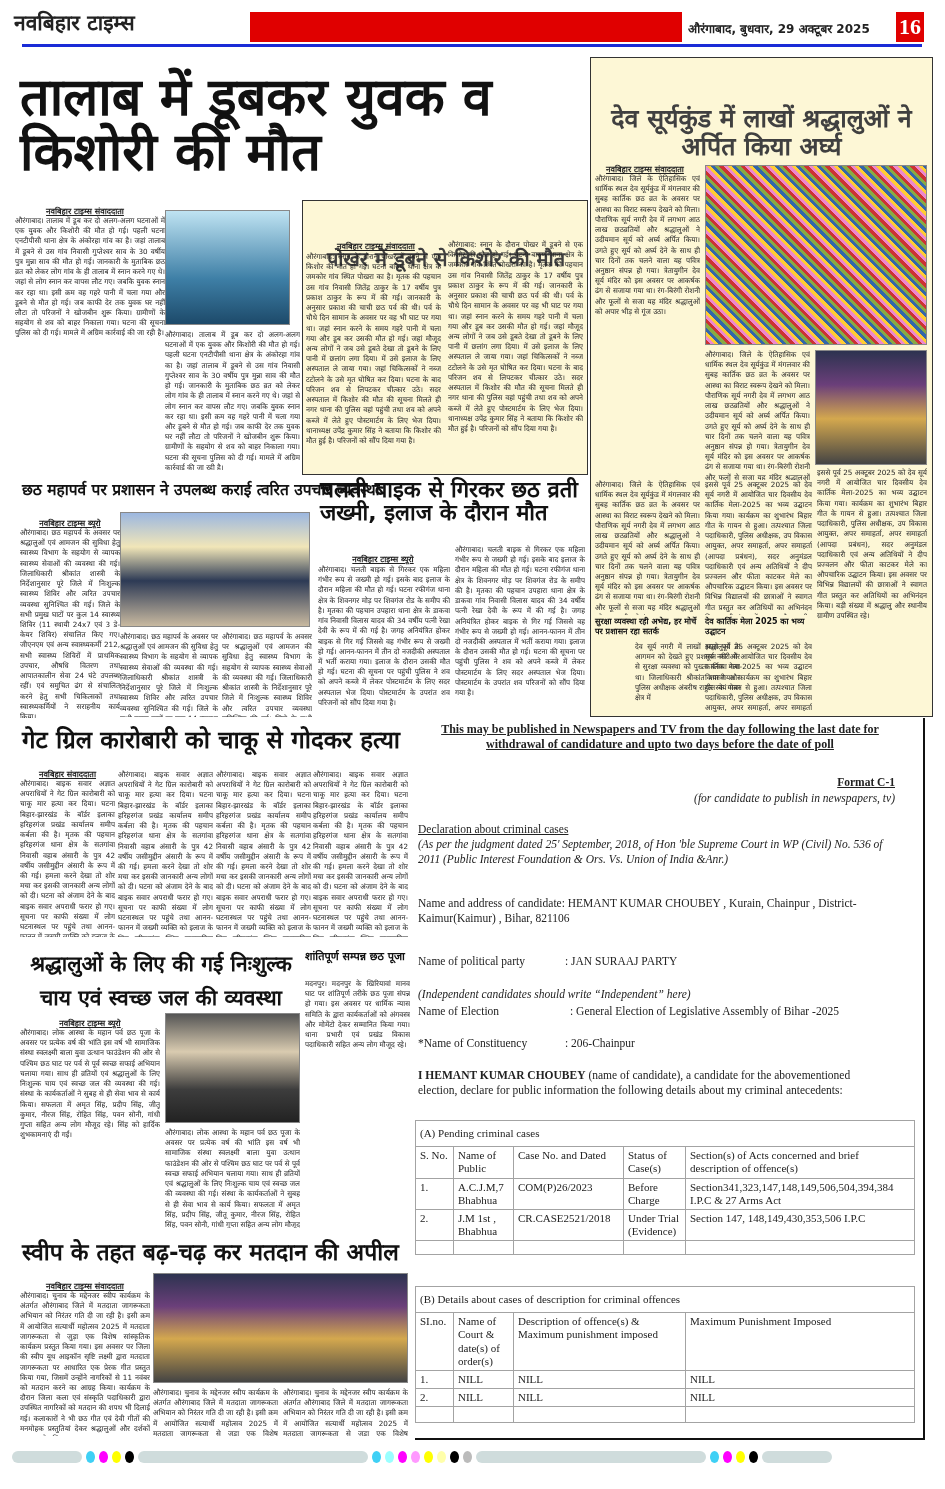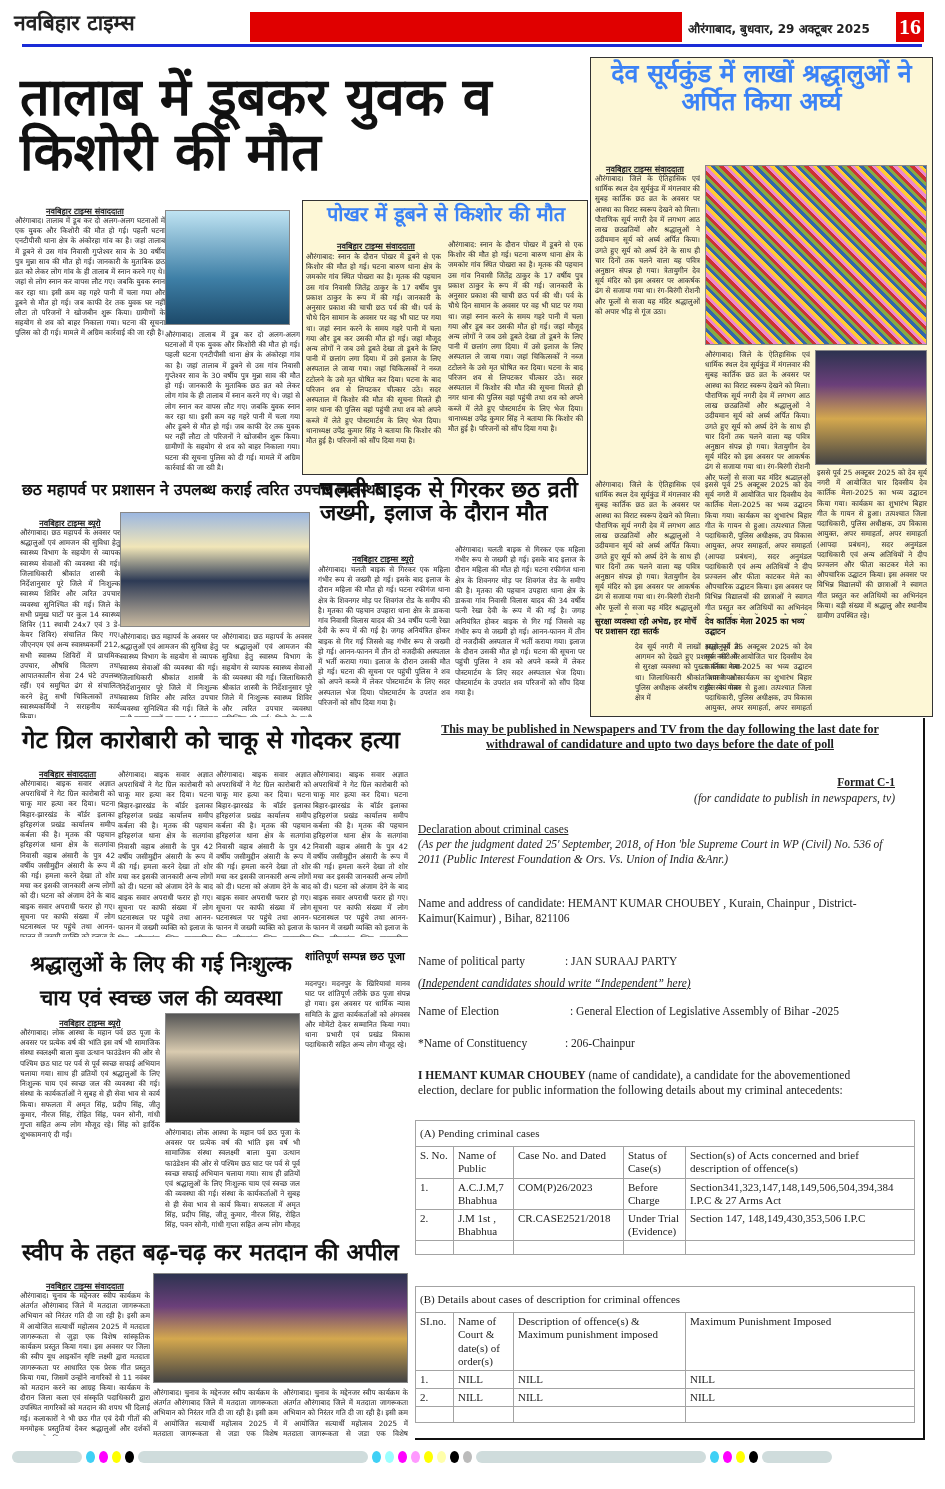--- a/index.html
+++ b/index.html
@@ -5,21 +5,21 @@
   * { box-sizing: border-box; margin: 0; padding: 0; }
   body { width: 945px; height: 1489px; background: #fff; font-family: "DejaVu Sans", sans-serif; position: relative; overflow: hidden; color: #111; }
   .abs { position: absolute; }
   .masthead-title { left: 14px; top: 8px; font-size: 21px; font-weight: bold; color: #222; font-family: "DejaVu Sans", sans-serif; }
   .masthead-red { left: 250px; top: 12px; width: 432px; height: 30px; background: #e00000; }
   .masthead-date { left: 688px; top: 20px; font-size: 12px; font-weight: bold; color: #222; }
   .page-no { left: 896px; top: 12px; width: 28px; height: 30px; background: #e00000; color: #fff; font-size: 22px; font-weight: bold; text-align: center; line-height: 30px; font-family: Liberation Serif, serif; }
   .blue-rule { left: 22px; top: 44px; width: 900px; height: 3px; background: #1a2bd6; }
 
   .headline { font-weight: bold; color: #111; line-height: 1.05; }
-  .red-head { color: #3b82f6; font-weight: bold; line-height: 1.1; text-align: center; }
+  .red-head { color: #404040; font-weight: bold; line-height: 1.1; text-align: center; margin-top: 45px; }
   .byline { font-size: 8px; font-weight: bold; text-decoration: underline; text-align: center; color: #222; }
   .body-text { font-size: 7.2px; line-height: 1.42; color: #222; text-align: justify; overflow: hidden; }
   .photo { background: linear-gradient(135deg, #7a8aa0, #c9b79a 40%, #6b6f3f 70%, #2f3b52); border: 1px solid #888; }
   .photo.crowd { background: repeating-linear-gradient(45deg, #c33 0 3px, #e8c 3px 6px, #fc3 6px 9px, #36a 9px 12px, #8a4 12px 15px); }
   .photo.water { background: linear-gradient(180deg, #bfe3f2, #3e7fa6 60%, #1d4a6a); }
   .photo.stage { background: linear-gradient(180deg, #2d3350 0%, #6b3f7a 30%, #d4a84e 60%, #444 100%); }
   .photo.group { background: linear-gradient(180deg, #555 0%, #d9cbb0 35%, #3d3d3d 70%, #222 100%); }
   .photo.event { background: linear-gradient(180deg, #9cb7e0 0%, #f1e6b8 30%, #2d3a55 60%, #c8b9a0 100%); }
 
   .yellow-box { background: #fdf7d6; border: 1px solid #333; }
@@ -107,21 +107,21 @@
 
 <div class="abs notice">
   <div class="bold-c" style="position:absolute; left:10px; top:4px; width:470px;text-decoration:underline;">This may be published in Newspapers and TV from the day following the last date for withdrawal of candidature and upto two days before the date of poll</div>
   <div class="fmt" style="position:absolute; right:28px; top:58px;">Format C-1</div>
   <div class="it" style="position:absolute; right:28px; top:74px;">(for candidate to publish in newspapers, tv)</div>
   <p style="position:absolute; left:3px; top:104px; text-decoration:underline;">Declaration about criminal cases</p>
   <p class="it" style="position:absolute; left:3px; top:119px; width:465px;">(As per the judgment dated 25' September, 2018, of Hon 'ble Supreme Court in WP (Civil) No. 536 of 2011 (Public Interest Foundation &amp; Ors. Vs. Union of India &amp;Anr.)</p>
   <p style="position:absolute; left:3px; top:178px; width:465px;">Name and address of candidate: HEMANT KUMAR CHOUBEY , Kurain, Chainpur , District-Kaimur(Kaimur) , Bihar, 821106</p>
   <p style="position:absolute; left:3px; top:236px;">Name of political party</p>
   <p style="position:absolute; left:150px; top:236px;">: JAN SURAAJ PARTY</p>
-  <p class="it" style="position:absolute; left:3px; top:258px;text-decoration:underline;">(Independent candidates should write “Independent” here)</p>
+  <p class="it" style="position:absolute; left:3px; top:269px;">(Independent candidates should write “Independent” here)</p>
   <p style="position:absolute; left:3px; top:286px;">Name of Election</p>
   <p style="position:absolute; left:155px; top:286px;">: General Election of Legislative Assembly of Bihar -2025</p>
   <p style="position:absolute; left:3px; top:318px;">*Name of Constituency</p>
   <p style="position:absolute; left:150px; top:318px;">: 206-Chainpur</p>
   <p style="position:absolute; left:3px; top:350px; width:465px;"><b>I HEMANT KUMAR CHOUBEY</b><span> (name of candidate), a candidate for the abovementioned election, declare for public information the following details about my criminal antecedents:</span></p>
 
   <table class="cases" style="position:absolute; left:0; top:402px;">
     <tbody>
         <tr>
           <td colspan="5" style="padding:6px 4px;">(A)  Pending criminal cases</td>

